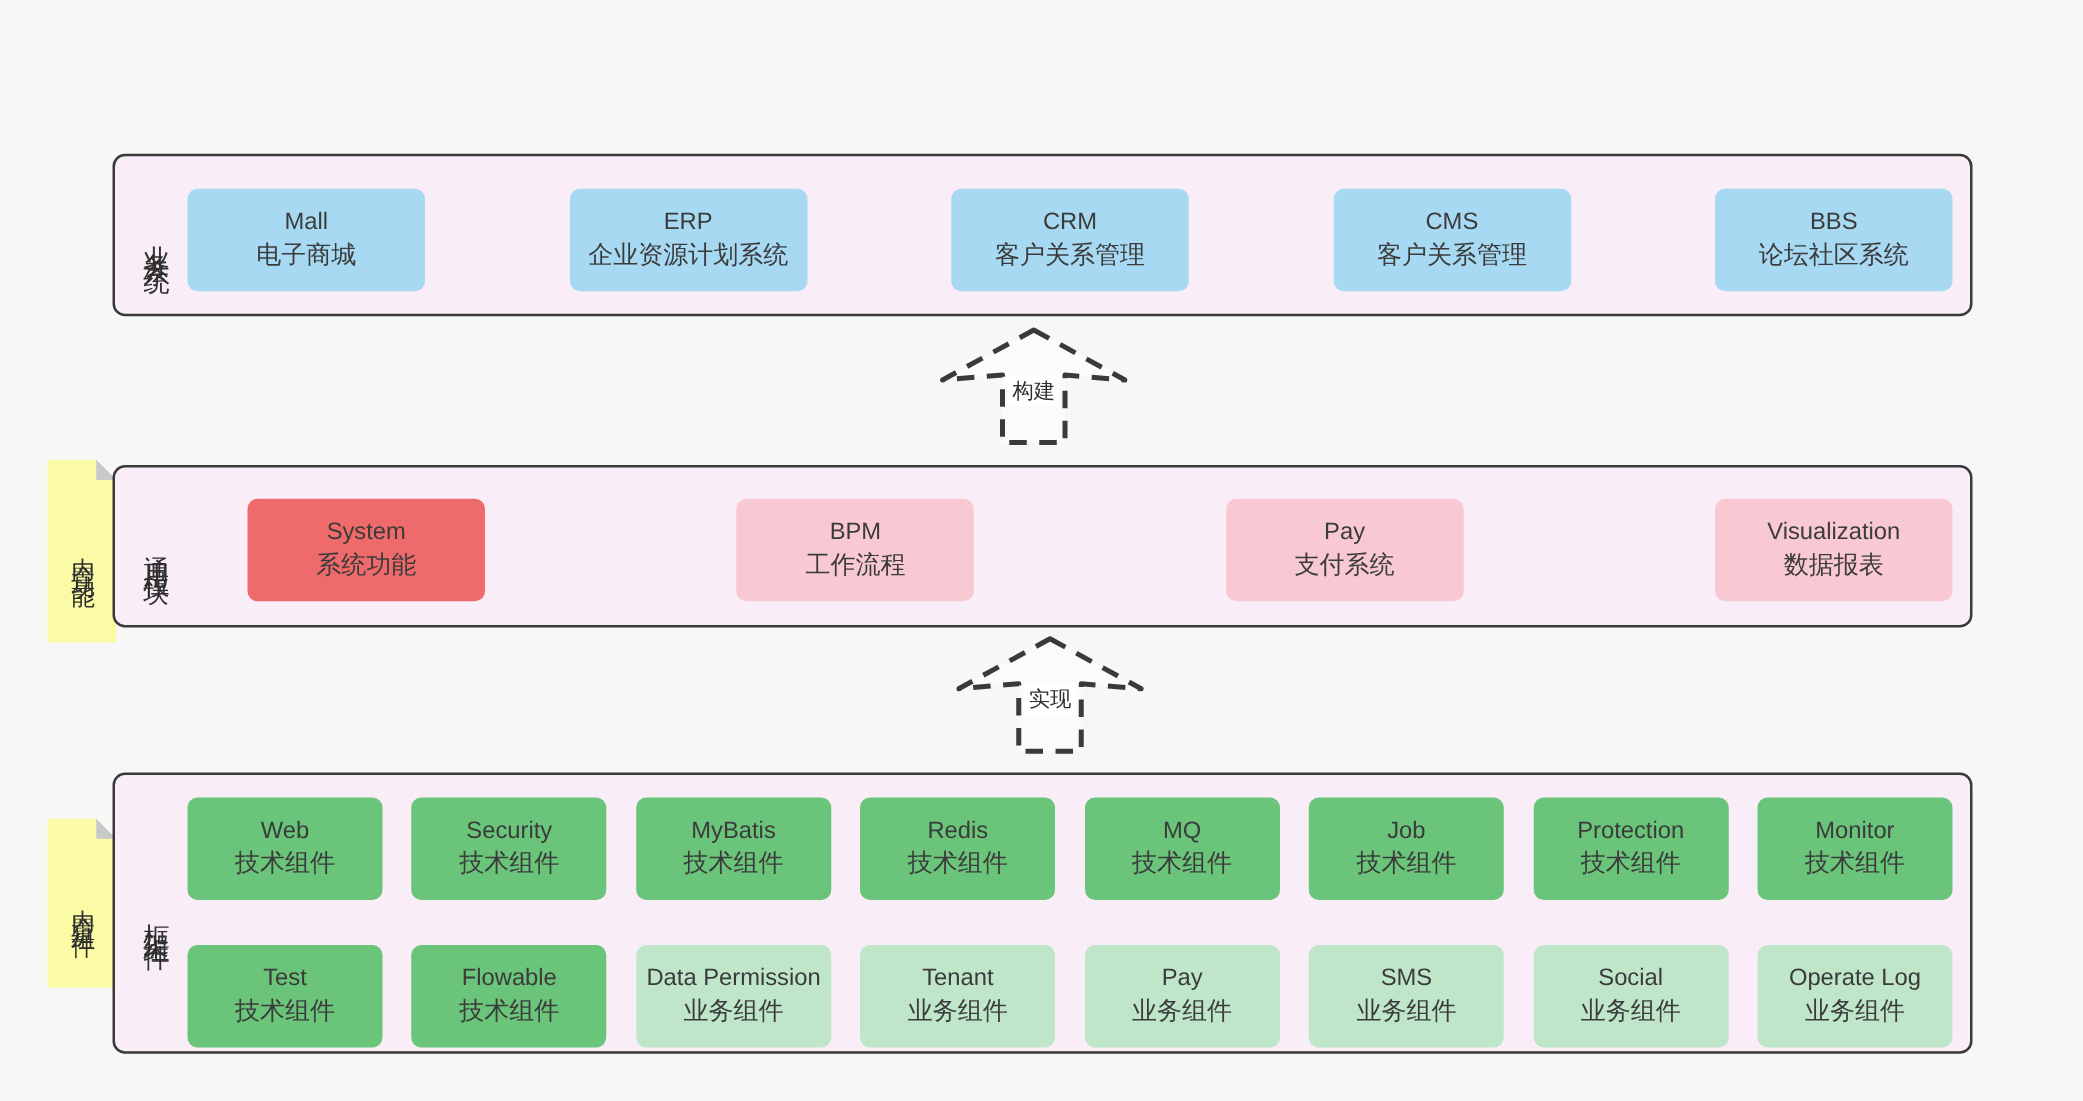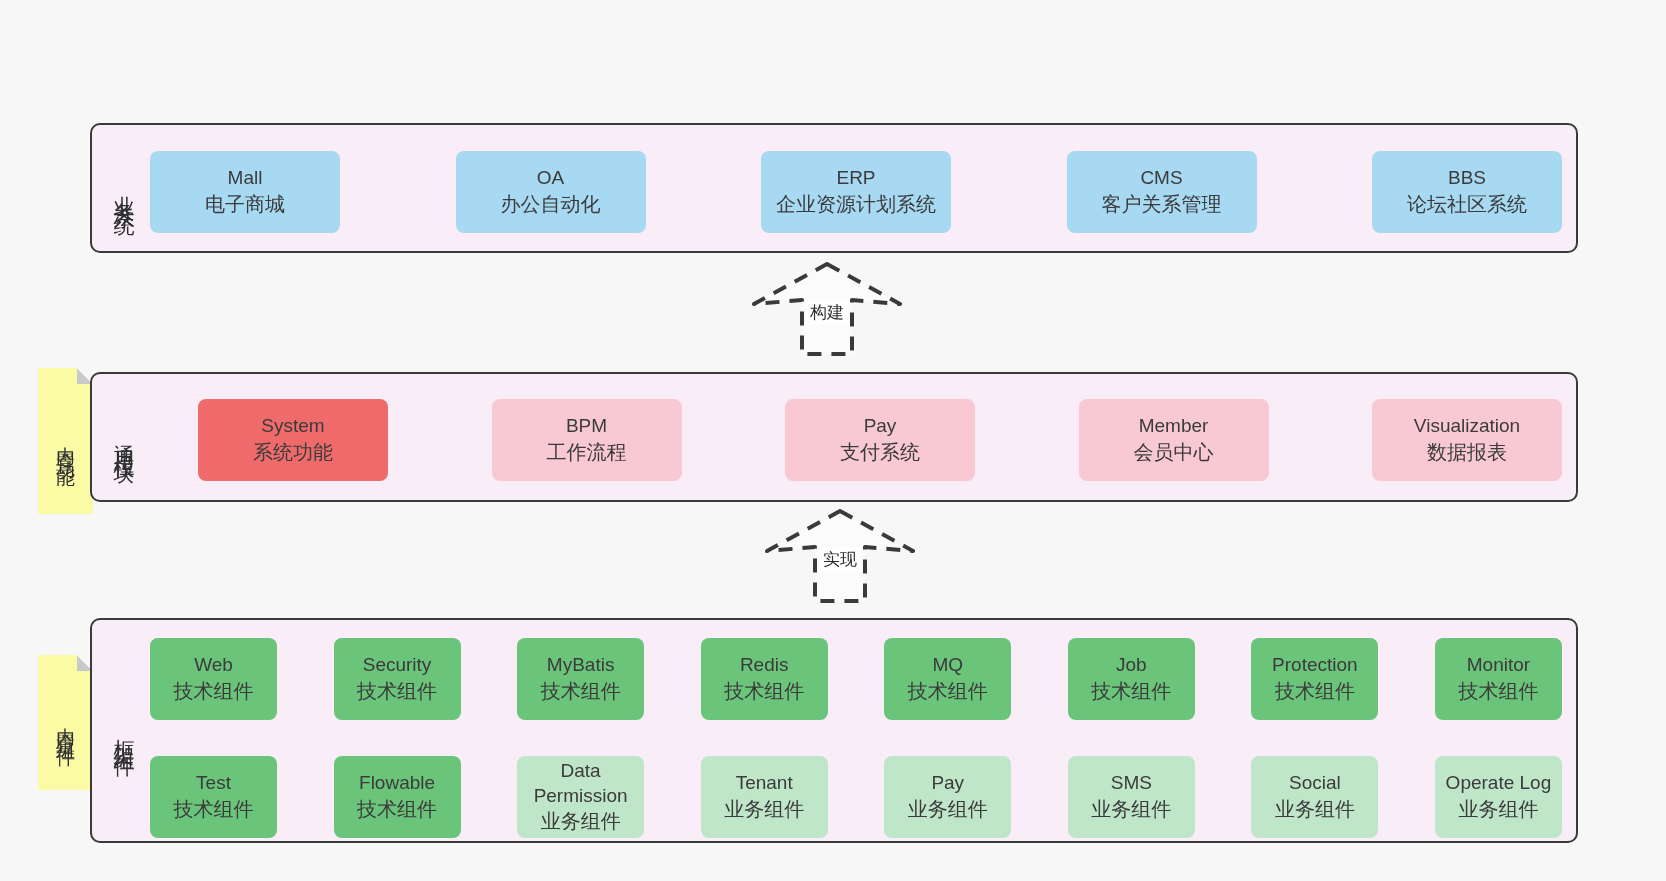--- a/index.html
+++ b/index.html
@@ -68,21 +68,21 @@
   #section-business .boxes{top:26px;}
   #section-modules .boxes{top:25px;padding-left:48px;}
   #section-framework .boxes.row-1{top:18px;}
   #section-framework .boxes.row-2{top:124px;margin-top:12px;}
   .box{
     height:82px;border-radius:8px;
     display:flex;flex-direction:column;align-items:center;justify-content:center;
     text-align:center;padding:2px 4px;box-sizing:border-box;
   }
   .boxes-6 .box{width:190px;}
-  .boxes-8 .box{width:127px;}
+  .boxes-8 .box{width:156px;}
   .box-name{font-size:19px;line-height:1.3;}
   .box-desc{font-size:20px;line-height:1.35;}
   .box.blue{background:var(--blue);}
   .box.red{background:var(--red);}
   .box.pink{background:var(--pink);}
   .box.green{background:var(--green);}
   .box.green-light{background:var(--green-light);}
   
   .arrow{position:absolute;width:150px;height:100px;z-index:1;}
   #arrow-build{left:752px;top:260px;}
@@ -107,26 +107,26 @@
   </div>
 
   <div class="section" id="section-business">
     <div class="section-label">业务系统</div>
     <div class="boxes boxes-6">
         <div class="box blue">
           <div class="box-name">Mall</div>
           <div class="box-desc">电子商城</div>
         </div>
         <div class="box blue">
-          <div class="box-name">OA</div>
-          <div class="box-desc">办公自动化</div>
-        </div>
-        <div class="box blue">
           <div class="box-name">ERP</div>
           <div class="box-desc">企业资源计划系统</div>
+        </div>
+        <div class="box blue">
+          <div class="box-name">CRM</div>
+          <div class="box-desc">客户关系管理</div>
         </div>
         <div class="box blue">
           <div class="box-name">CMS</div>
           <div class="box-desc">客户关系管理</div>
         </div>
         <div class="box blue">
           <div class="box-name">BBS</div>
           <div class="box-desc">论坛社区系统</div>
         </div>
       </div>
@@ -148,24 +148,20 @@
         </div>
         <div class="box pink">
           <div class="box-name">BPM</div>
           <div class="box-desc">工作流程</div>
         </div>
         <div class="box pink">
           <div class="box-name">Pay</div>
           <div class="box-desc">支付系统</div>
         </div>
         <div class="box pink">
-          <div class="box-name">Member</div>
-          <div class="box-desc">会员中心</div>
-        </div>
-        <div class="box pink">
           <div class="box-name">Visualization</div>
           <div class="box-desc">数据报表</div>
         </div>
       </div>
   </div>
 
   <div class="arrow" id="arrow-implement">
     <svg viewBox="0 0 150 100">
       <polygon points="75,4 148,44 100,40 100,94 50,94 50,40 2,44" fill="#fbfbfc" stroke="#3a3a3a" stroke-width="4" stroke-dasharray="14 10" stroke-linejoin="round"></polygon>
     </svg>

